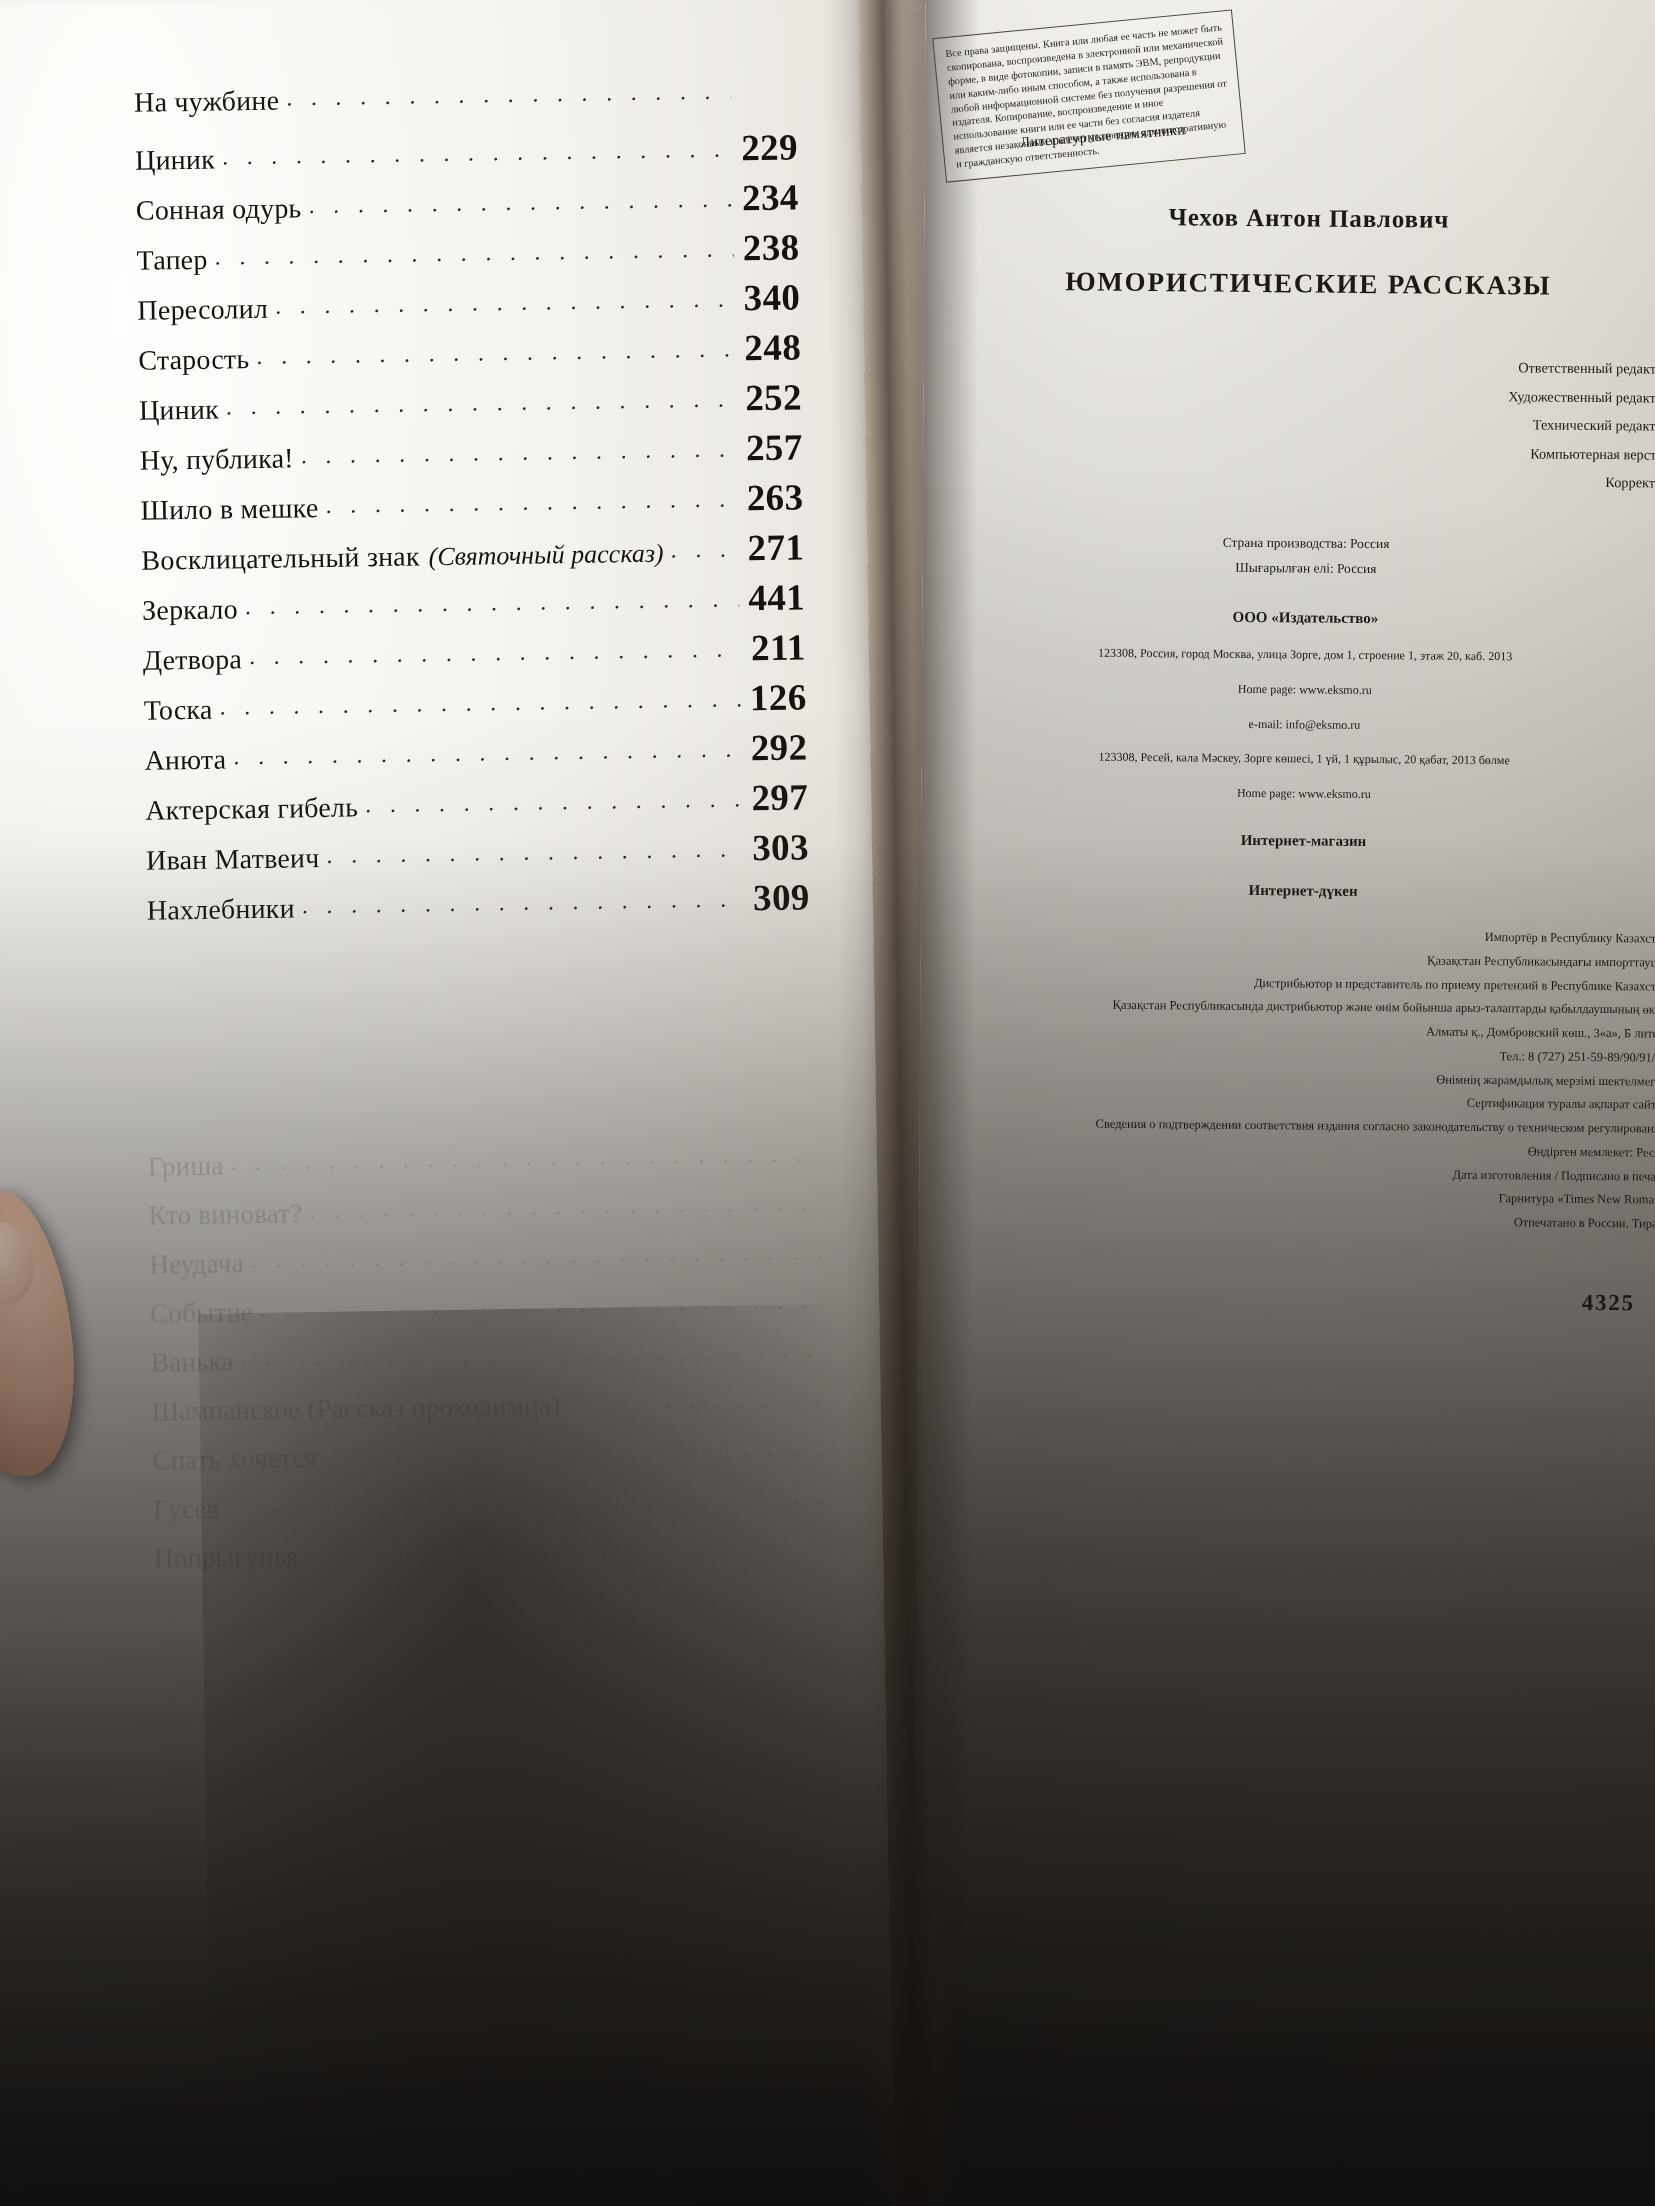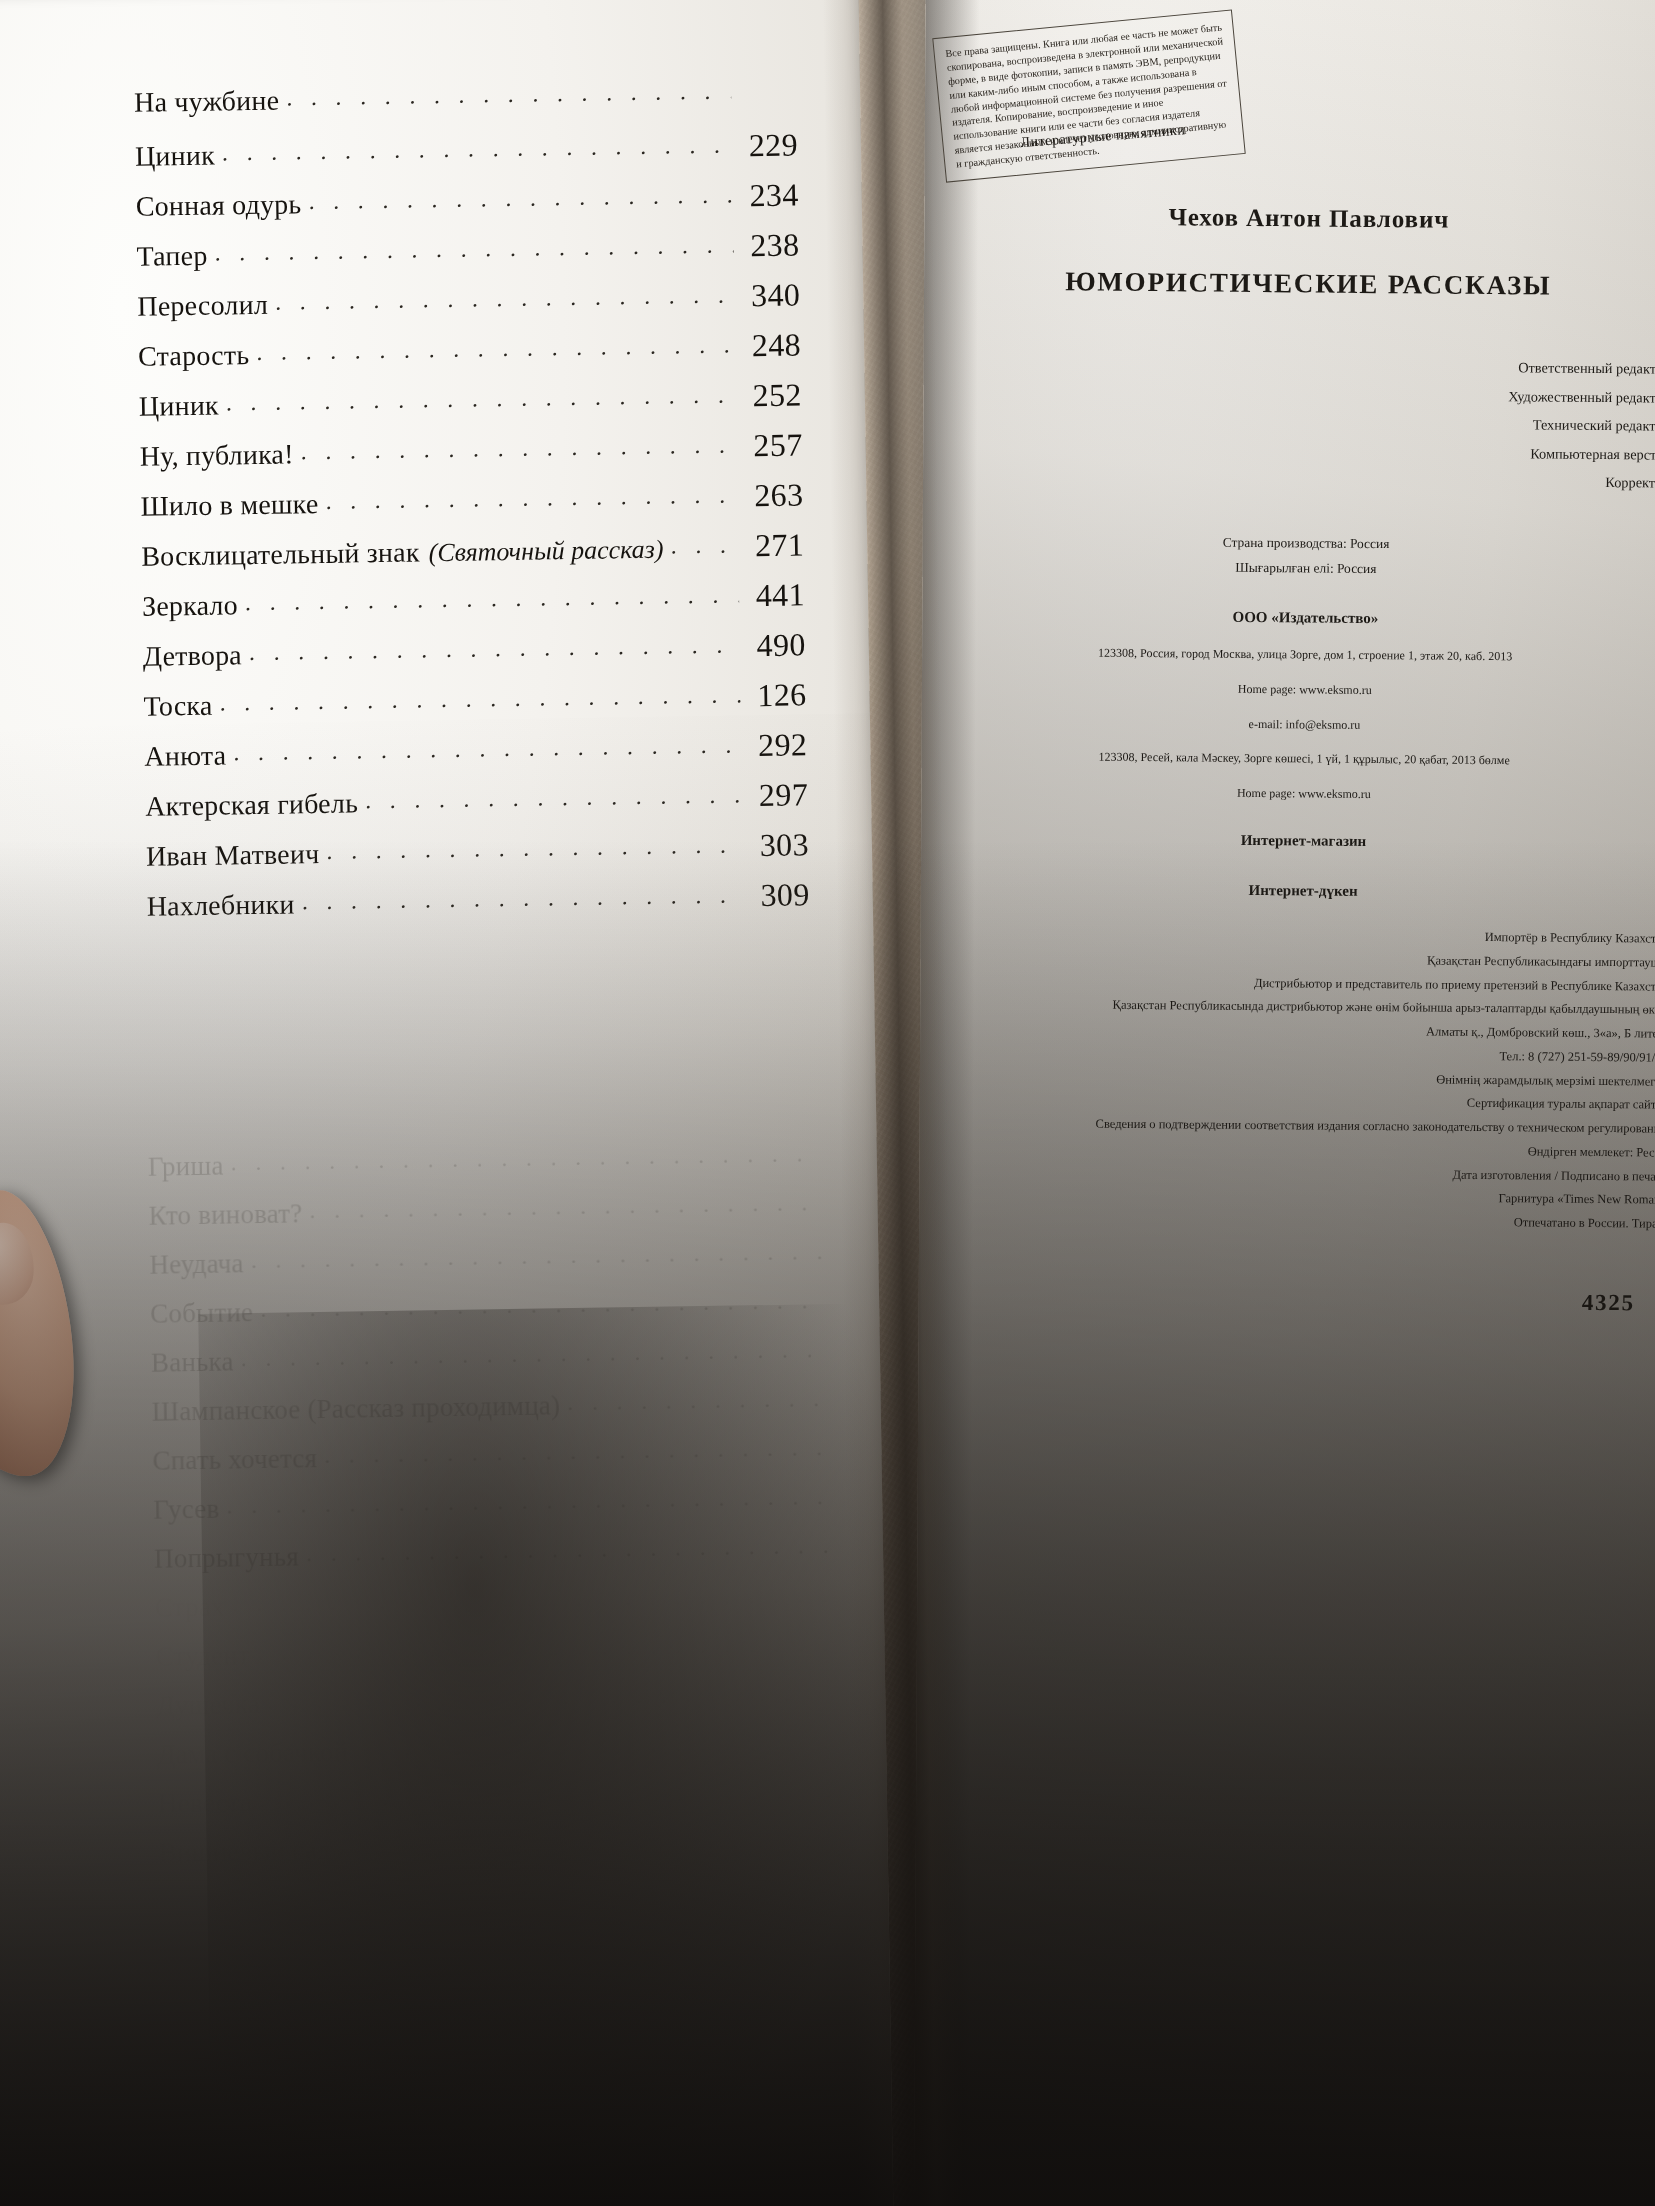--- a/index.html
+++ b/index.html
@@ -184,24 +184,25 @@
     position: relative;
     top: -4.5px;
     overflow: hidden;
     color: #2a2620;
     letter-spacing: 6.3px;
     font-size: 24px;
     white-space: nowrap;
   }
   .toc-page {
     flex: 0 0 auto;
-    font-size: 32px;
+    font-size: 37px;
     letter-spacing: 0.4px;
     min-width: 59px;
     text-align: right;
+    font-weight: bold;
   }
   .toc-page.blank { color: transparent; }
 
   
   .ghost {
     position: absolute;
     left: 176px;
     top: 1164px;
     width: 681px;
     opacity: 0.17;
@@ -442,21 +443,21 @@
 
         <div class="toc-row">
           <span class="toc-title">Зеркало</span>
           <span class="toc-leader">. . . . . . . . . . . . . . . . . . . . . . . . . . . . . . . . . . . .</span>
           <span class="toc-page">441</span>
         </div>
 
         <div class="toc-row">
           <span class="toc-title">Детвора</span>
           <span class="toc-leader">. . . . . . . . . . . . . . . . . . . . . . . . . . . . . . . . . . .</span>
-          <span class="toc-page">490</span>
+          <span class="toc-page">211</span>
         </div>
 
         <div class="toc-row">
           <span class="toc-title">Тоска</span>
           <span class="toc-leader">. . . . . . . . . . . . . . . . . . . . . . . . . . . . . . . . . . . . .</span>
           <span class="toc-page">126</span>
         </div>
 
         <div class="toc-row">
           <span class="toc-title">Анюта</span>

